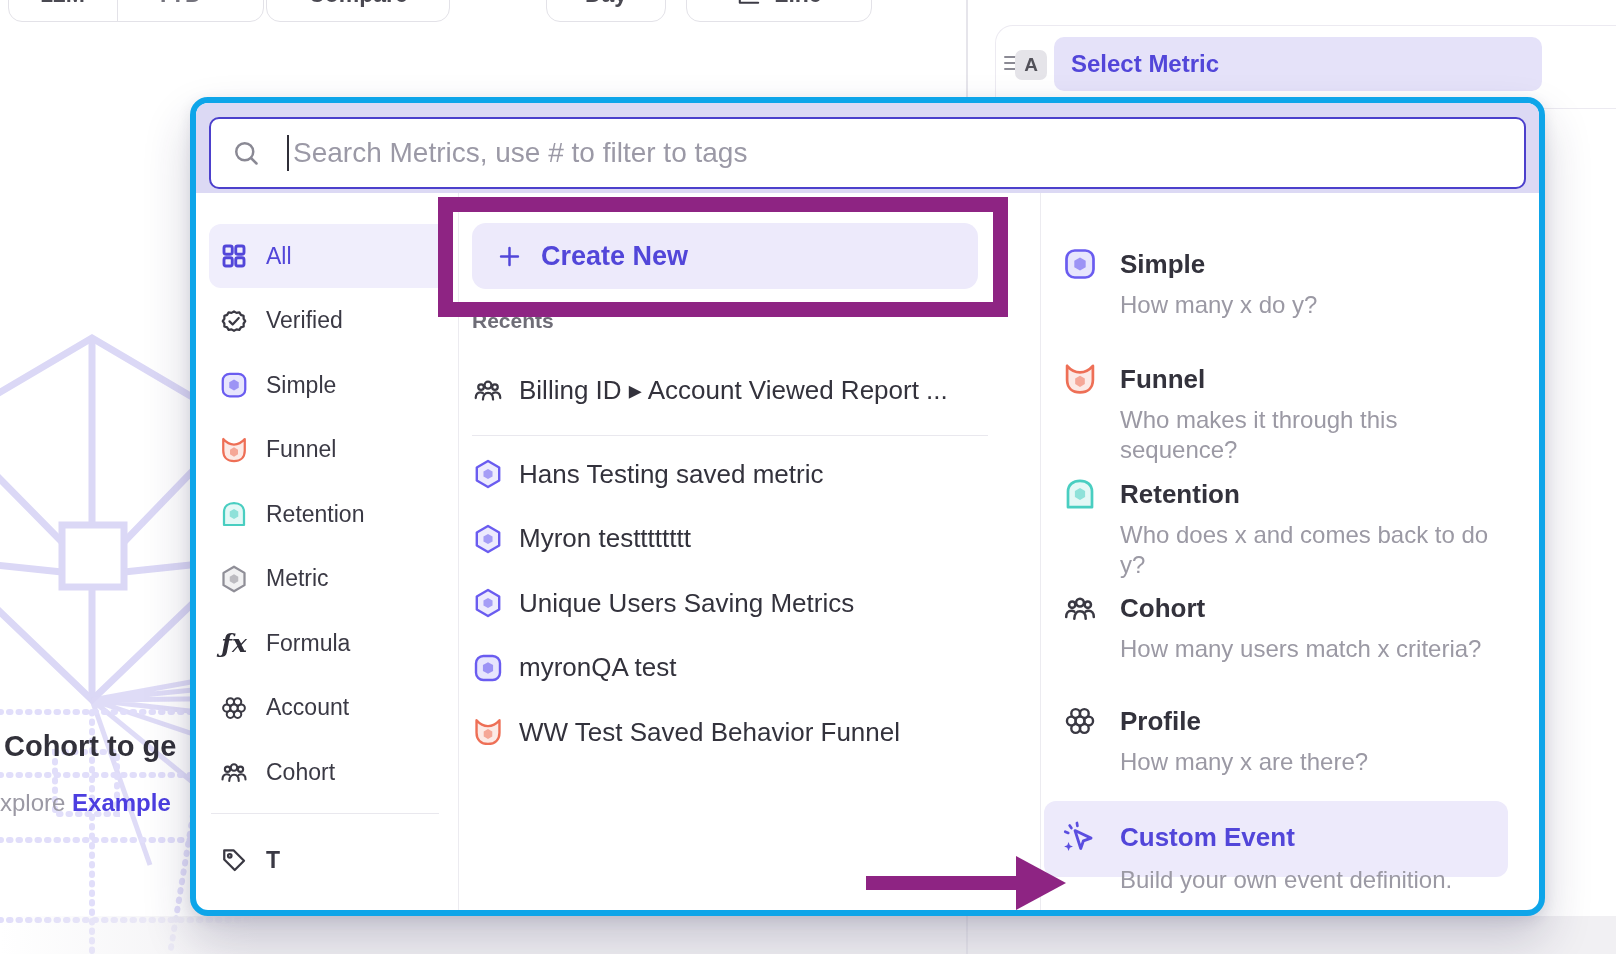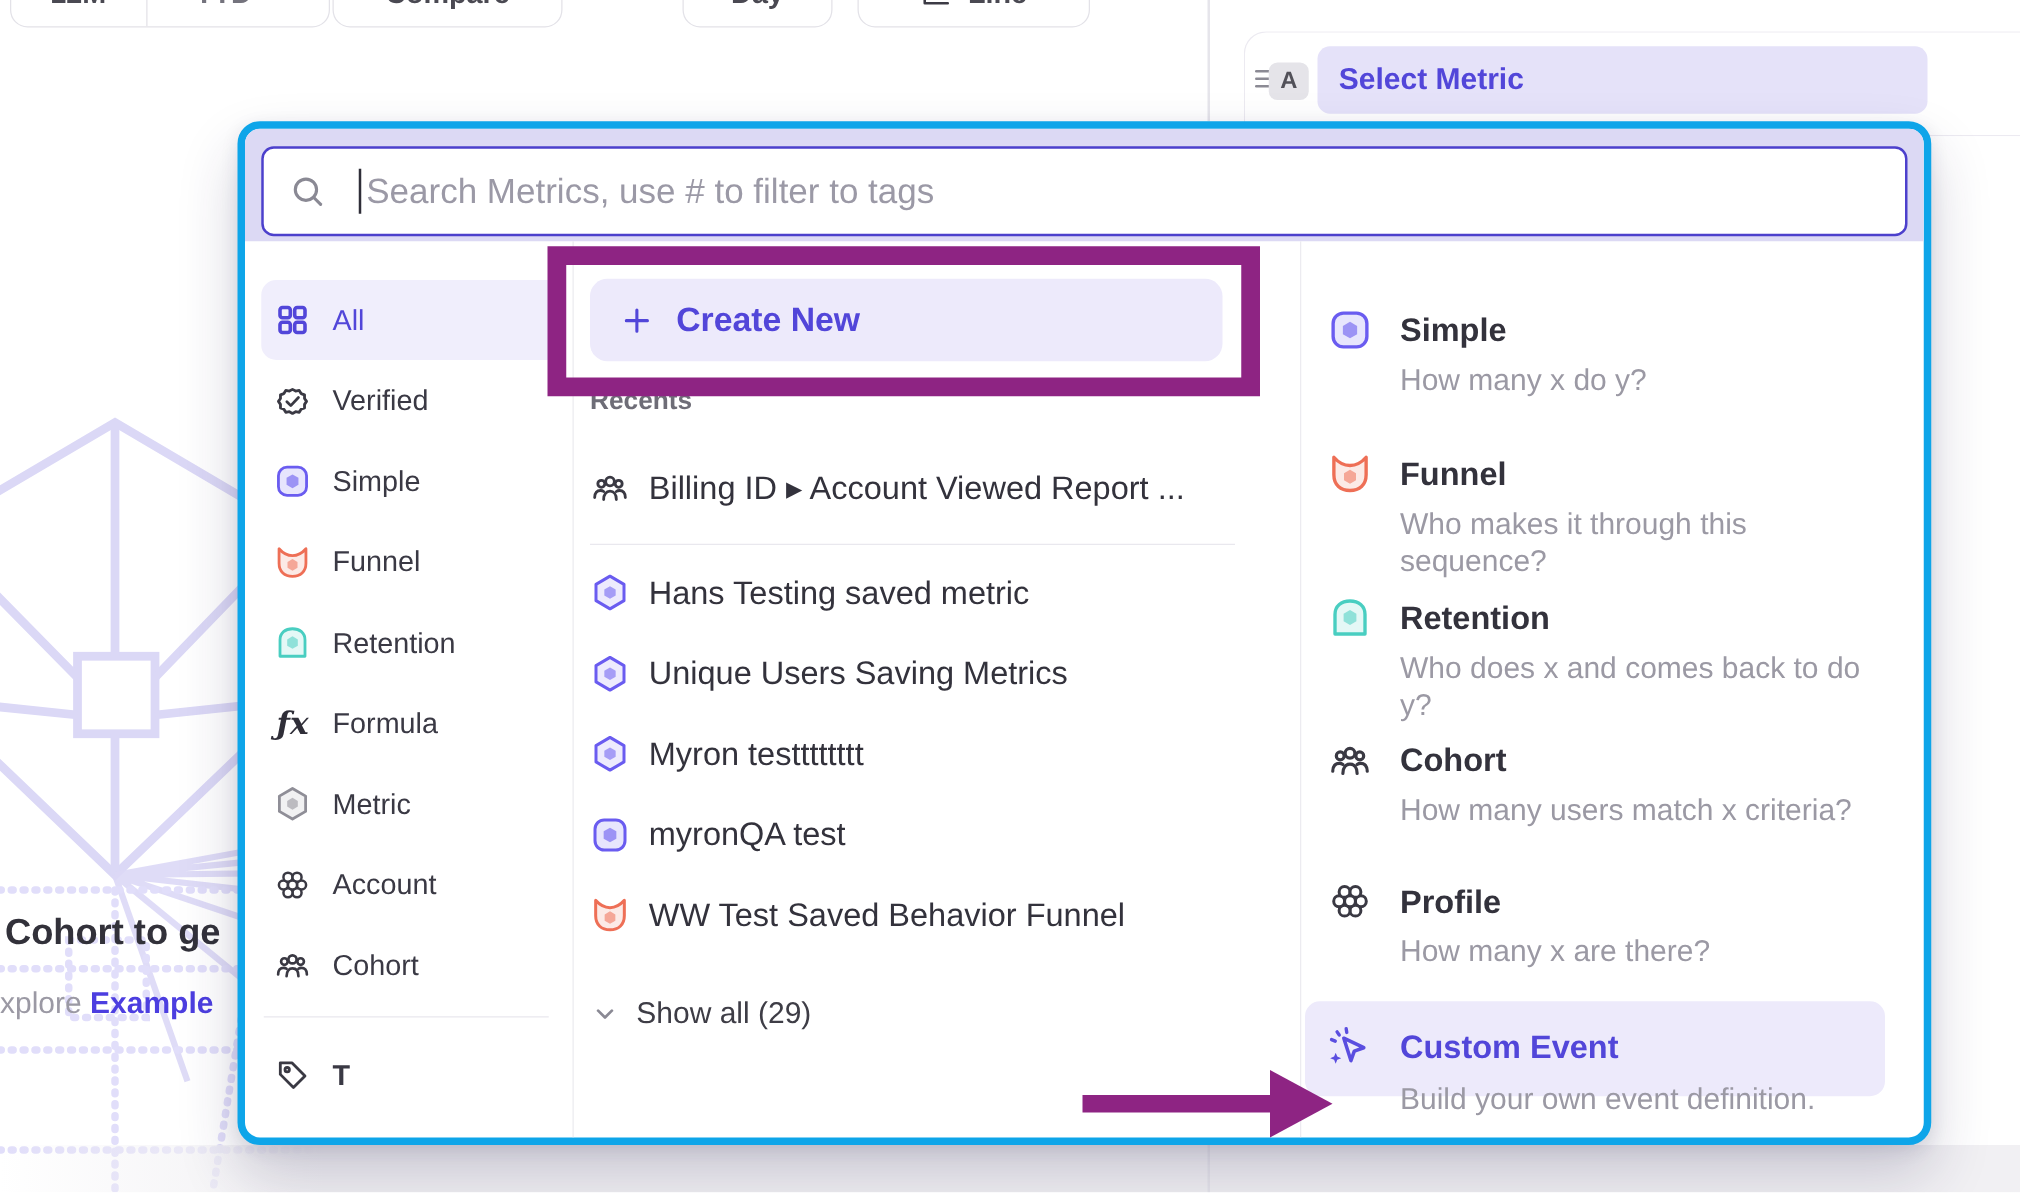--- a/index.html
+++ b/index.html
@@ -319,32 +319,32 @@
         </div>
       <div class="sb-item">
         <span class="ic c-ret">
             <svg>
               <use href="#i-retention"></use>
             </svg>
           </span>
         <span>Retention</span>
         </div>
       <div class="sb-item">
+        <span class="ic c-gray">
+            <svg>
+              <use href="#i-hex"></use>
+            </svg>
+          </span>
+        <span>Metric</span>
+        </div>
+      <div class="sb-item">
         <span class="ic">
             <span class="formula-glyph">ƒx</span>
           </span>
         <span>Formula</span>
-        </div>
-      <div class="sb-item">
-        <span class="ic c-gray">
-            <svg>
-              <use href="#i-hex"></use>
-            </svg>
-          </span>
-        <span>Metric</span>
         </div>
       <div class="sb-item">
         <span class="ic c-dark">
             <svg>
               <use href="#i-profiles"></use>
             </svg>
           </span>
         <span>Account</span>
         </div>
       <div class="sb-item">
@@ -393,55 +393,47 @@
               </svg>
             </span>
           <span>Hans Testing saved metric</span>
           </div>
         <div class="m-row">
           <span class="ic c-simple">
               <svg>
                 <use href="#i-hex"></use>
               </svg>
             </span>
-          <span>Unique Users Saving Metrics</span>
+          <span>Myron testttttttt</span>
           </div>
         <div class="m-row">
           <span class="ic c-simple">
               <svg>
                 <use href="#i-hex"></use>
               </svg>
             </span>
-          <span>Myron testttttttt</span>
+          <span>Unique Users Saving Metrics</span>
           </div>
         <div class="m-row">
           <span class="ic c-simple">
               <svg>
                 <use href="#i-simple"></use>
               </svg>
             </span>
           <span>myronQA test</span>
           </div>
         <div class="m-row">
           <span class="ic c-funnel">
               <svg>
                 <use href="#i-funnel"></use>
               </svg>
             </span>
           <span>WW Test Saved Behavior Funnel</span>
           </div>
       </div>
-      <div class="show-all">
-        <span class="ic chev">
-            <svg width="24" height="24">
-              <use href="#i-chev"></use>
-            </svg>
-          </span>
-        <span>Show all (29)</span>
-      </div>
     </div>
 
     <div class="rcol">
       <div class="type-row" style="top:141px">
         <span class="ic c-simple">
             <svg>
               <use href="#i-simple"></use>
             </svg>
           </span>
         <div>

